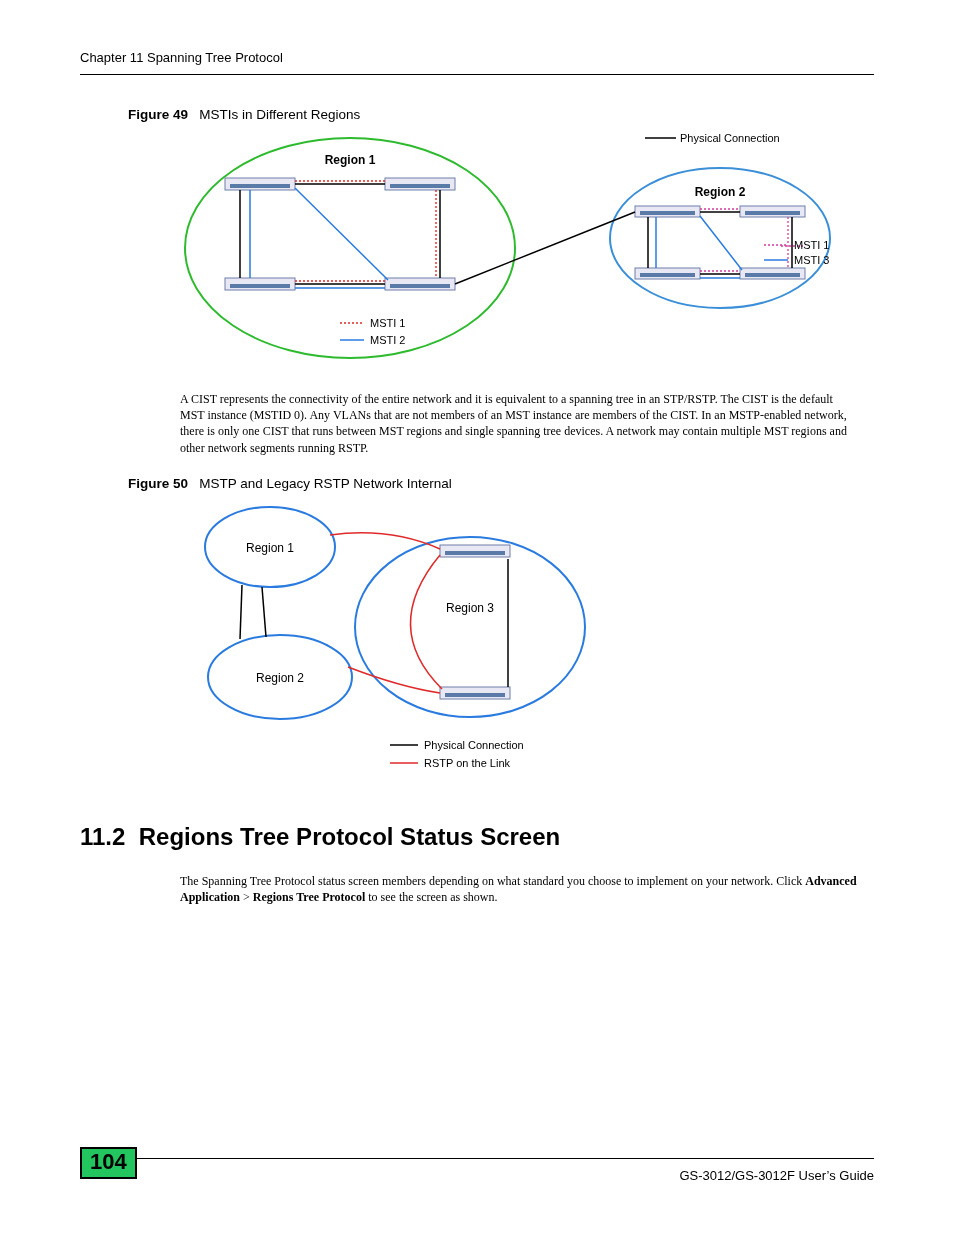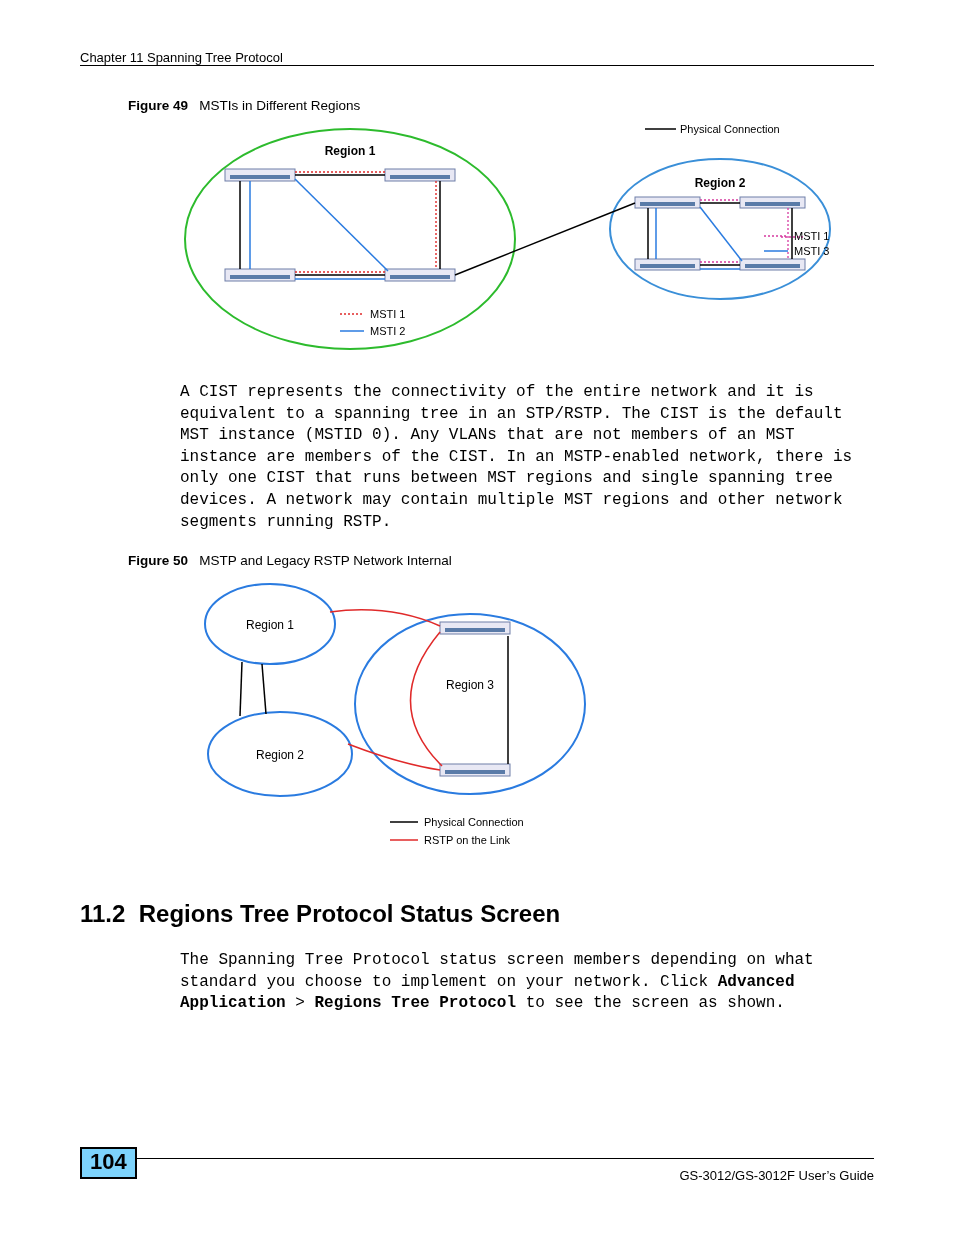--- a/index.html
+++ b/index.html
@@ -15,21 +15,21 @@
   .page {
     padding: 50px 80px 40px 80px;
     box-sizing: border-box;
     height: 100%;
     position: relative;
   }
   .header-line {
     font-family: Arial, Helvetica, sans-serif;
     font-size: 13px;
     border-bottom: 1px solid #000;
-    padding-bottom: 0;
+    padding-bottom: 9px;
     margin-bottom: 32px;
   }
   .figure-caption {
     font-family: Arial, Helvetica, sans-serif;
     font-size: 13.5px;
     margin-left: 48px;
     margin-bottom: 6px;
   }
   .figure-caption .fignum { font-weight: bold; }
   .fig-container-49 {
@@ -46,25 +46,24 @@
     position: relative;
     margin-bottom: 36px;
   }
   .subsection-heading {
     font-family: Arial, Helvetica, sans-serif;
     font-weight: bold;
     font-size: 15px;
     margin: 0 0 10px 0;
   }
   .body-text {
-    font-size: 16px;
+    font-size: 12px;
     line-height: 1.35;
     margin: 6px 0 20px 100px;
     max-width: 680px;
-    font-family: Liberation Mono, monospace;
   }
   .section-heading {
     font-family: Arial, Helvetica, sans-serif;
     font-weight: bold;
     font-size: 24px;
     margin: 0 0 22px 0;
   }
   .footer {
     position: absolute;
     bottom: 40px;
@@ -78,21 +77,21 @@
   }
   .pagenum-box {
     border: 2px solid #000;
     font-family: Arial, Helvetica, sans-serif;
     font-weight: bold;
     font-size: 22px;
     padding: 2px 8px 4px 8px;
     line-height: 1;
     position: relative;
     top: -16px;
-    background: #7dd3fc;
+    background: #22c55e;
   }
   .footer-text {
     font-family: Arial, Helvetica, sans-serif;
     font-size: 13px;
     position: relative;
     top: -4px;
   }
 
   
   svg text {

